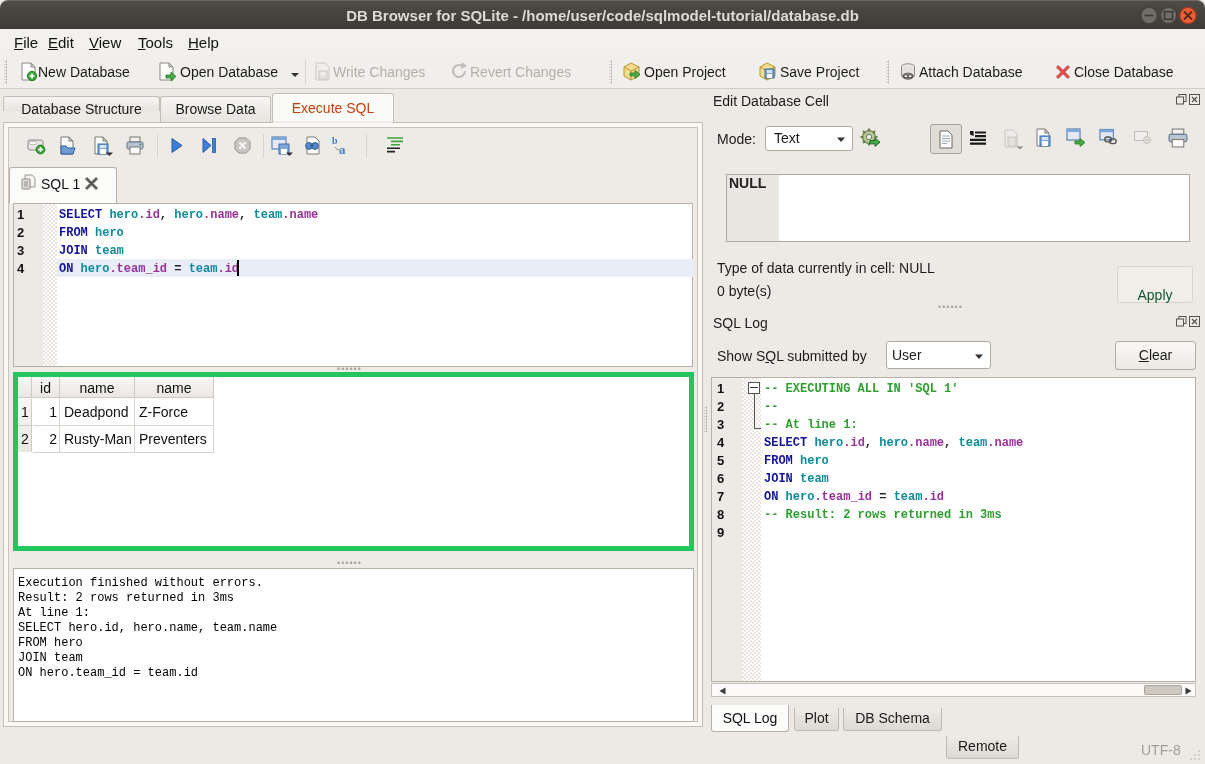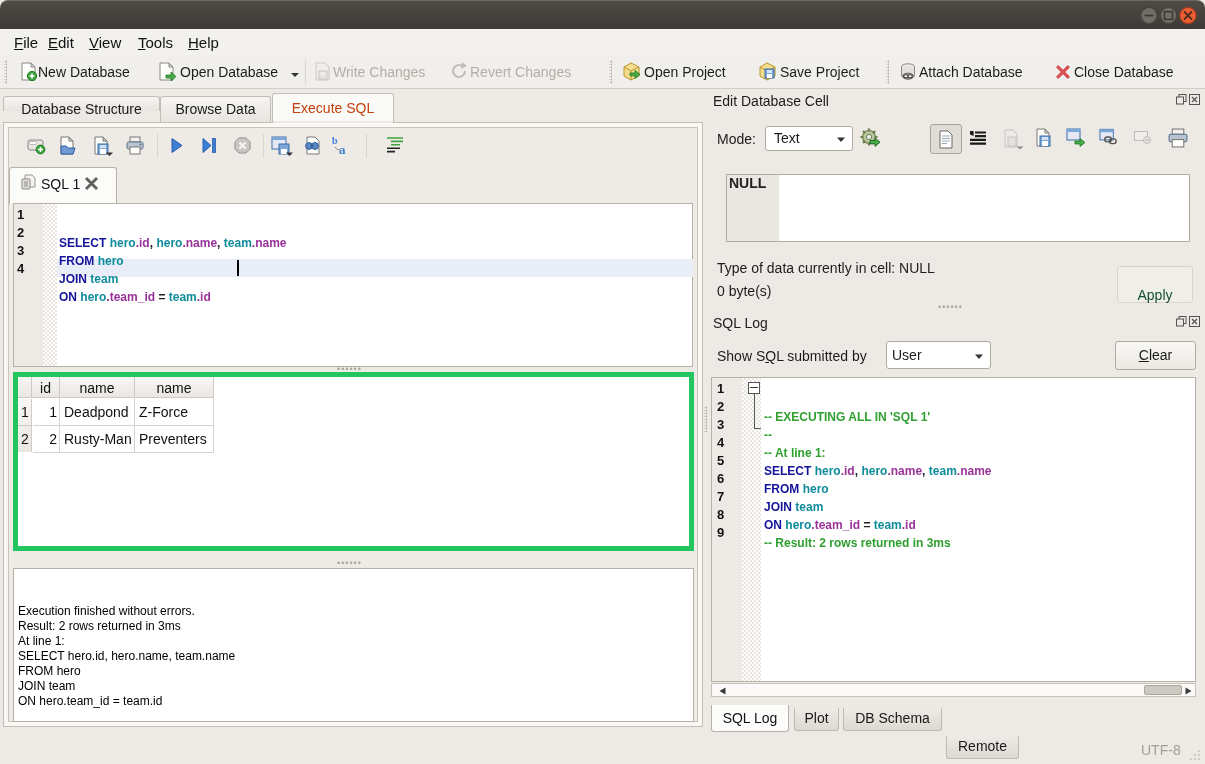--- a/index.html
+++ b/index.html
@@ -1,34 +1,35 @@
 <!DOCTYPE html>
 <html><head><meta charset="utf-8">
 <style>
 * { margin:0; padding:0; box-sizing:border-box; }
 html,body { width:1205px; height:764px; background:#edeae5; font-family:"Liberation Sans", sans-serif; overflow:hidden; }
 .abs { position:absolute; }
-.mono { font-family:Liberation Sans, sans-serif;margin-top:28px; }
+.mono { font-family:Liberation Mono, monospace; }
 .kw { color:#14149a; font-weight:bold; }
 .tb { color:#0e8c9c; font-weight:bold; }
 .fld { color:#993299; font-weight:bold; }
 .pn { color:#222; font-weight:bold; }
 .cm { color:#2fa02f; font-weight:bold; }
 .icon { position:absolute; }
 .tbtext { font-size:14px; color:#1c1c1c; }
 .gray { color:#b3afa7; }
 .handle { width:3px; background-image:radial-gradient(circle, #b3afa8 0.9px, transparent 1.1px); background-size:3px 3px; background-position:1px 0; }
 .sep { width:1px; background:#d8d4ce; }
 .combo { position:absolute; background:#fff; border:1px solid #b0aa9f; border-radius:3px; font-size:14px; color:#1a1a1a; }
 .btn { position:absolute; background:linear-gradient(#f9f8f6,#ece9e3); border:1px solid #b0aa9f; border-radius:3px; font-size:14px; color:#1a1a1a; text-align:center; }
 .dots6 { position:absolute; color:#a9a49c; font-size:9px; letter-spacing:1px; }
 </style></head>
 <body>
 
 <div class="abs" style="left:0;top:0;width:1205px;height:29px;background:linear-gradient(#4e4b46,#3d3b37);border-radius:8px 8px 0 0;border-top:1px solid #6b6862;">
+  <div class="abs" style="width:1205px;top:6px;text-align:center;font-size:15px;font-weight:bold;color:#dedad3;">DB Browser for SQLite - /home/user/code/sqlmodel-tutorial/database.db</div>
 
   <svg class="abs" style="left:1140px;top:5px;" width="60" height="19" viewBox="0 0 60 19">
     <circle cx="9" cy="9.5" r="8.2" fill="#716e68" stroke="#46433e" stroke-width="1.4"></circle>
     <rect x="4.5" y="8.7" width="9" height="1.7" fill="#3a3833"></rect>
     <circle cx="28.5" cy="9.5" r="8.2" fill="#716e68" stroke="#46433e" stroke-width="1.4"></circle>
     <rect x="24.5" y="5.7" width="8" height="7.6" fill="none" stroke="#3a3833" stroke-width="1.5"></rect>
     <circle cx="48" cy="9.5" r="8.2" fill="#ee5e35" stroke="#9b3d22" stroke-width="1.2"></circle>
     <path d="M44 5.5 L52 13.5 M52 5.5 L44 13.5" stroke="#512d1c" stroke-width="1.8"></path>
   </svg>
 </div>

